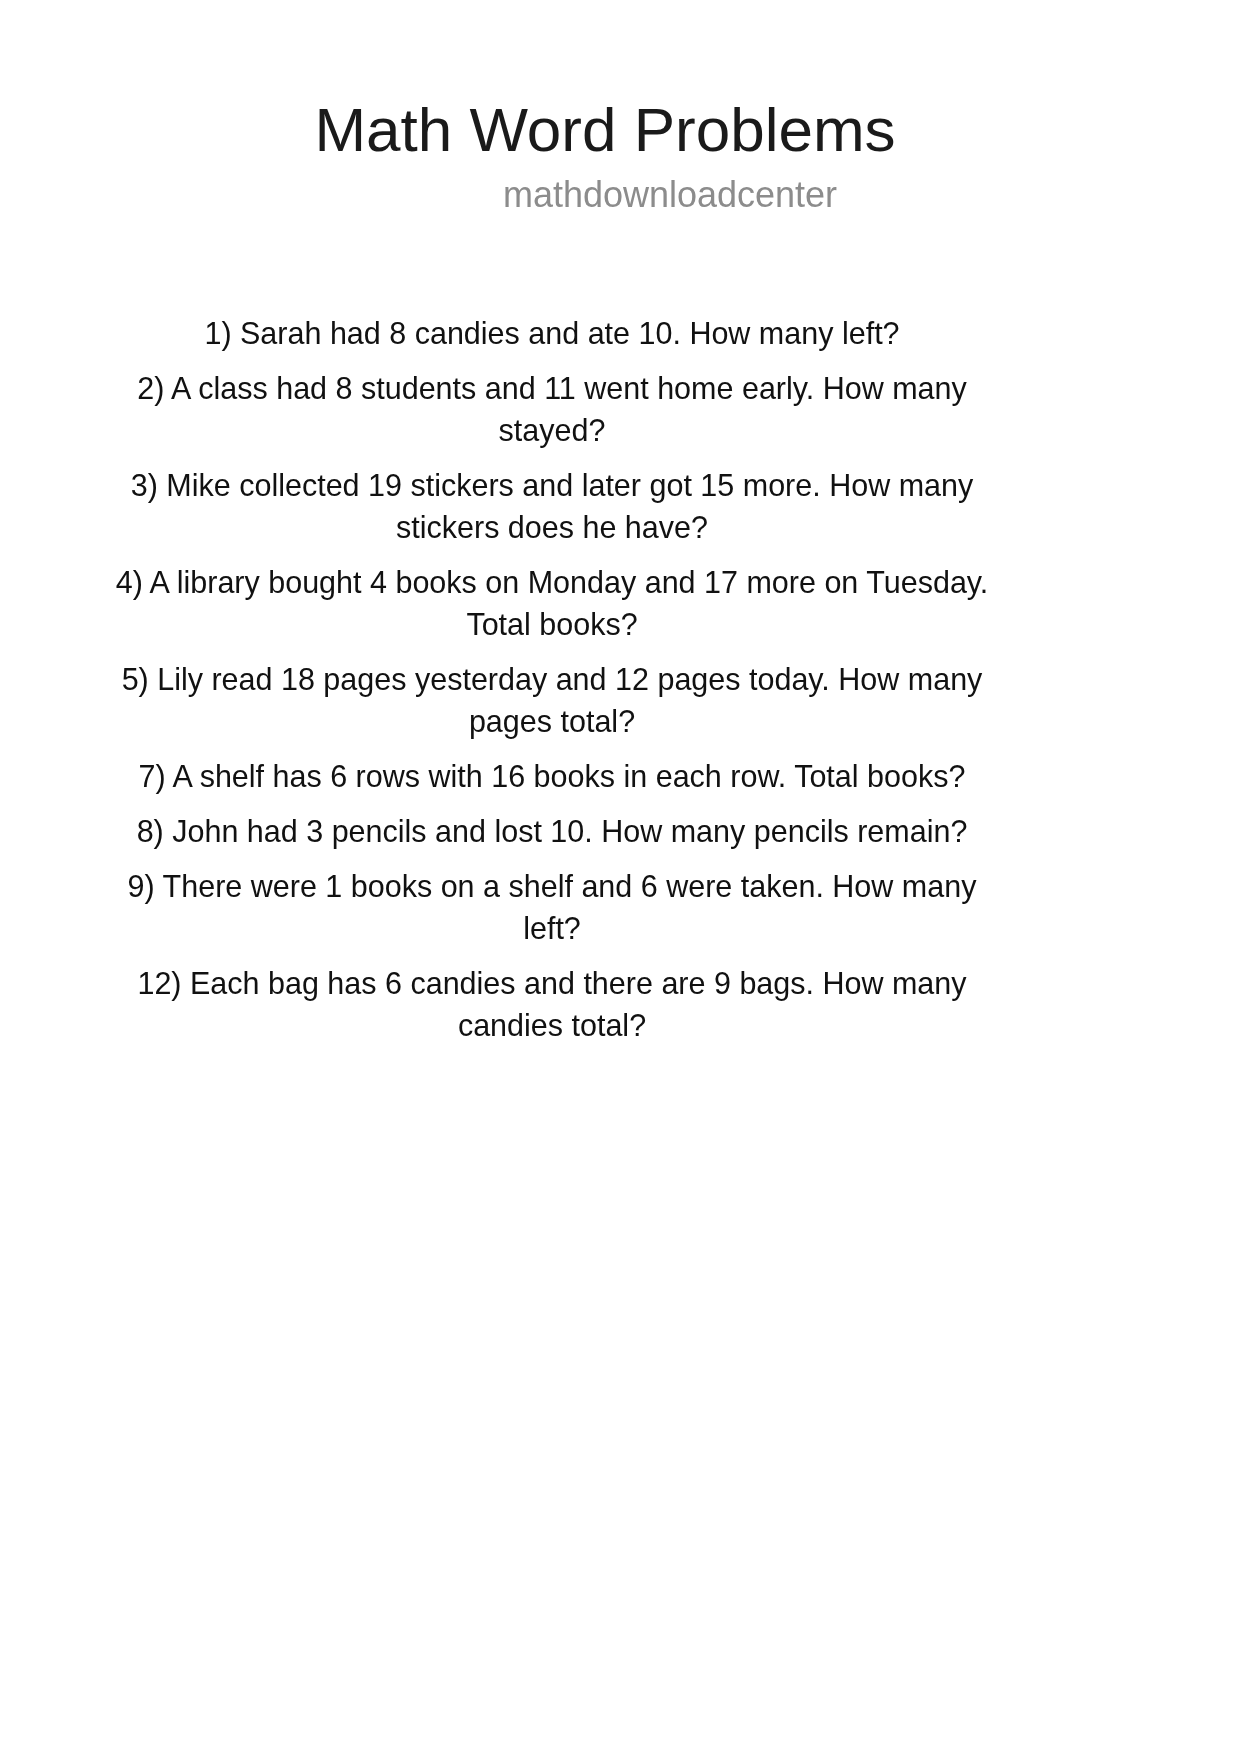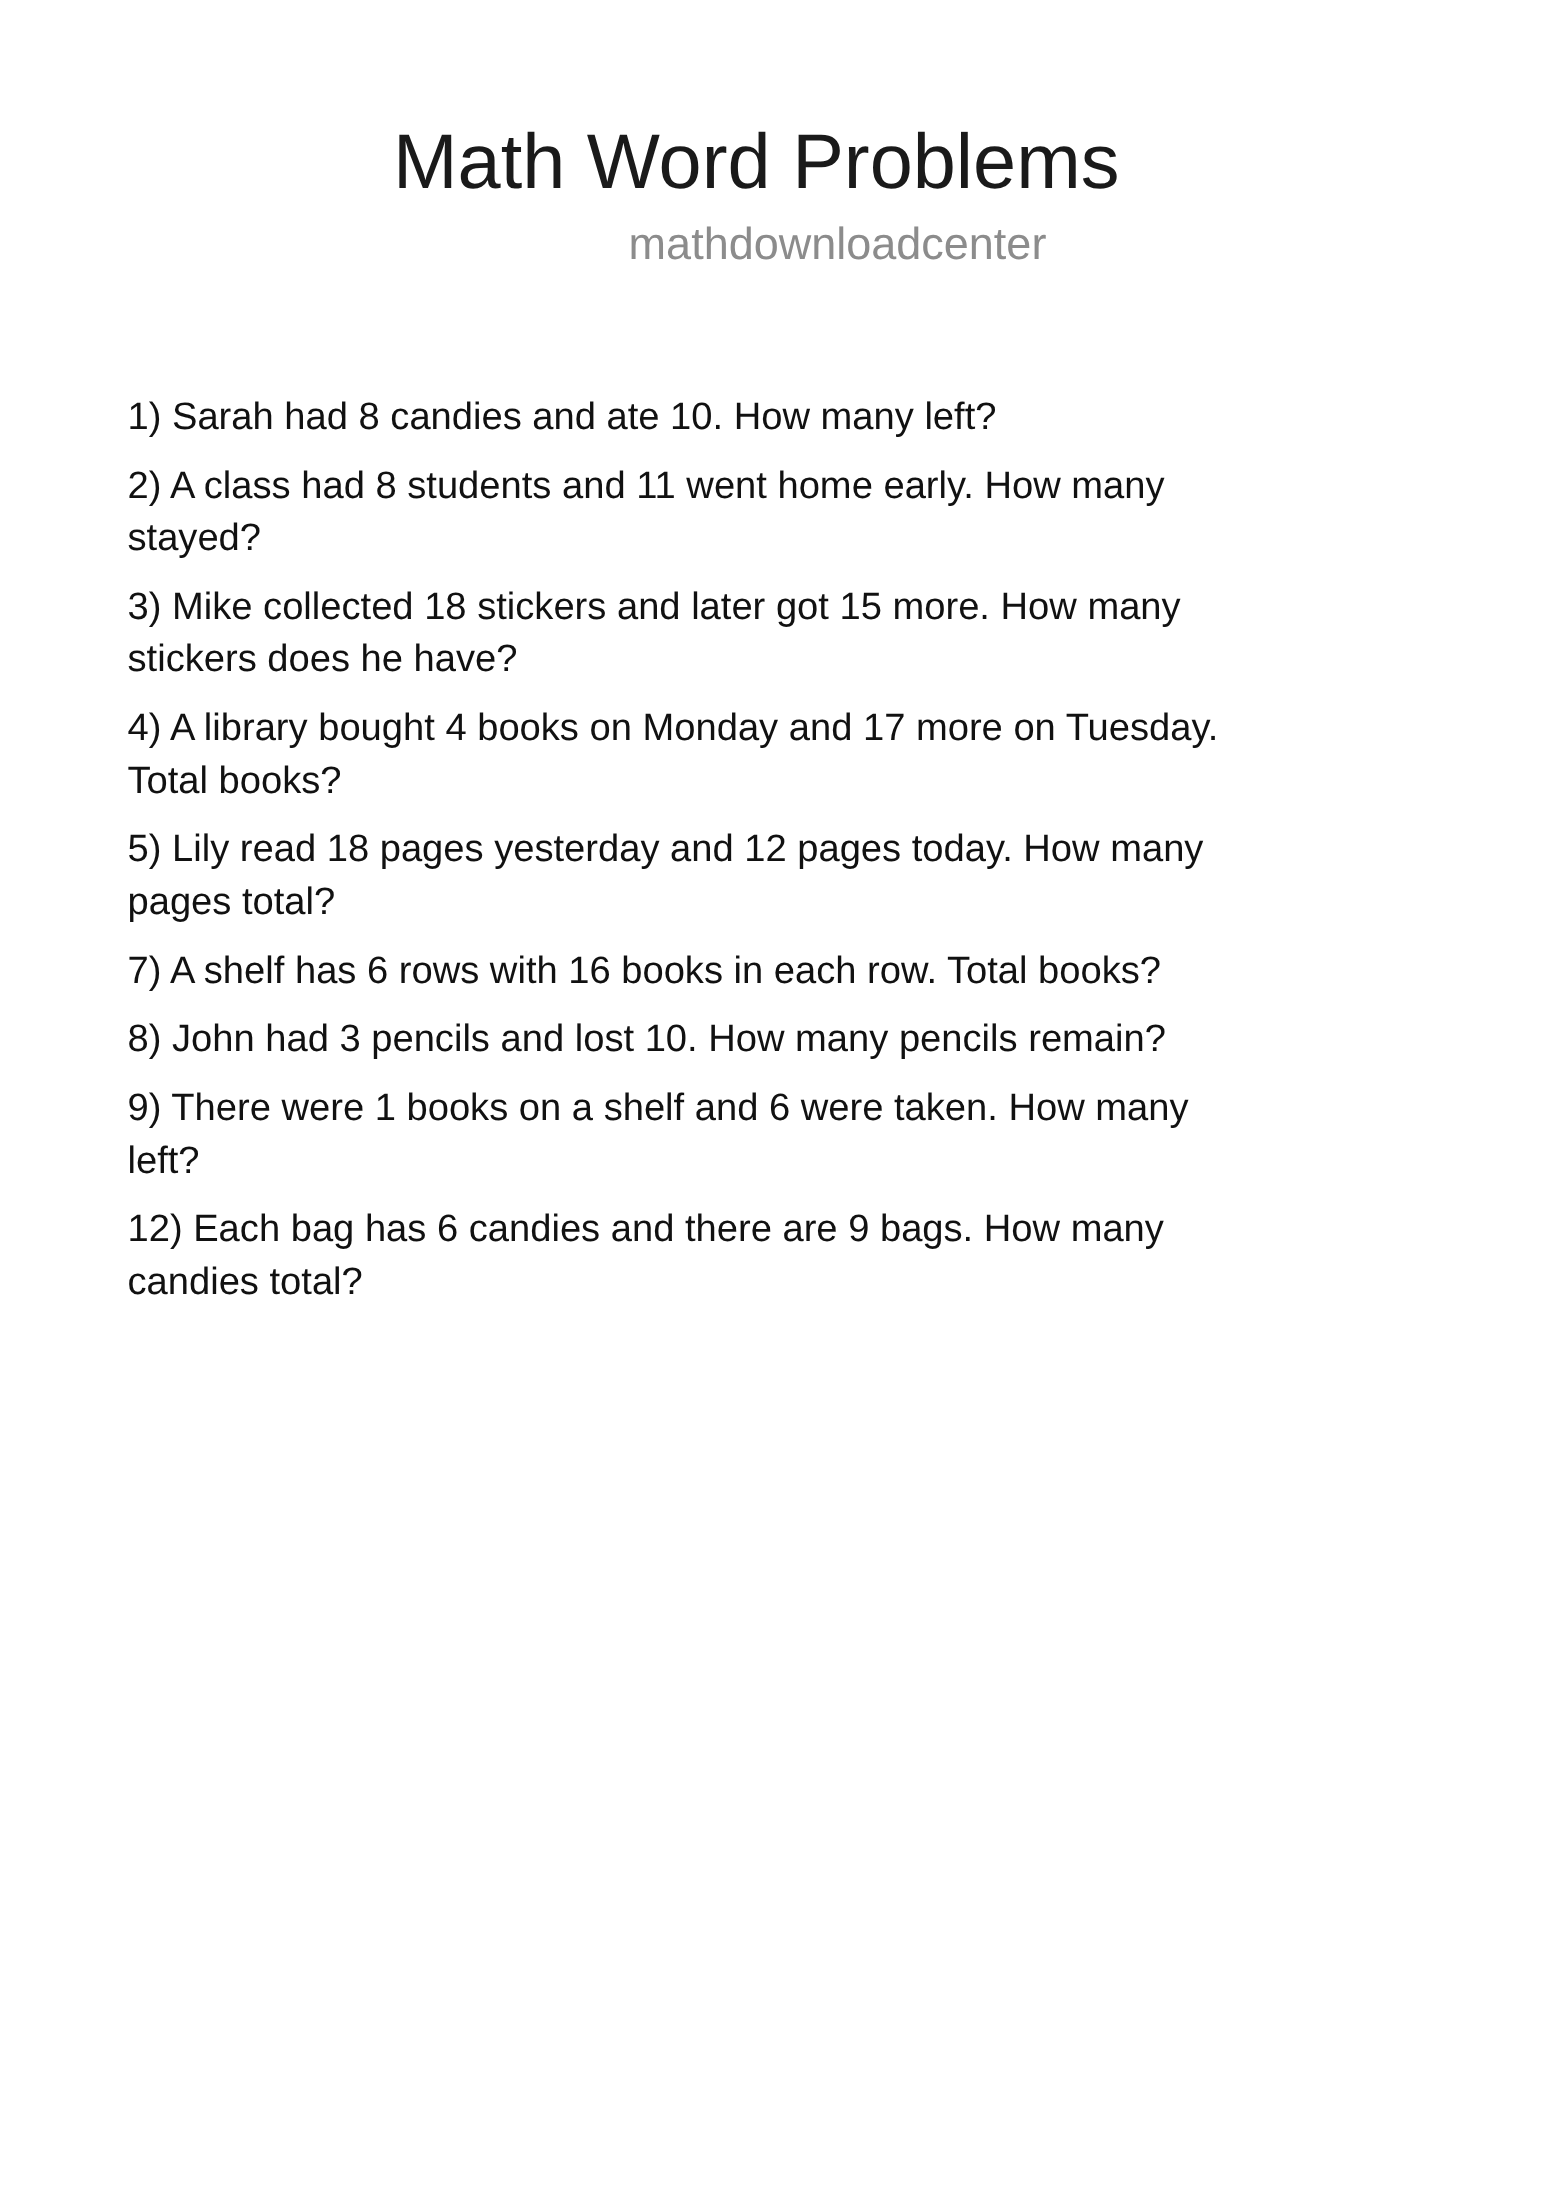--- a/index.html
+++ b/index.html
@@ -47,35 +47,36 @@
   }
   .problems {
     margin: 96px 0 0 102px;
     width: 900px;
   }
   .problem {
     font-size: 30.5px;
     line-height: 42px;
     color: var(--body-text);
     margin-bottom: 13px;
+    text-align: center;
   }
 </style>
 </head>
 <body>
 
 <div class="page">
   <header class="page-header">
     <h1 class="doc-title">Math Word Problems</h1>
     <div class="doc-subtitle">mathdownloadcenter</div>
   </header>
 
   <main class="problems">
     <p class="problem">1) Sarah had 8 candies and ate 10. How many left?</p>
     <p class="problem">2) A class had 8 students and 11 went home early. How many stayed?</p>
-    <p class="problem">3) Mike collected 18 stickers and later got 15 more. How many stickers does he have?</p>
+    <p class="problem">3) Mike collected 19 stickers and later got 15 more. How many stickers does he have?</p>
     <p class="problem">4) A library bought 4 books on Monday and 17 more on Tuesday. Total books?</p>
     <p class="problem">5) Lily read 18 pages yesterday and 12 pages today. How many pages total?</p>
     <p class="problem">7) A shelf has 6 rows with 16 books in each row. Total books?</p>
     <p class="problem">8) John had 3 pencils and lost 10. How many pencils remain?</p>
     <p class="problem">9) There were 1 books on a shelf and 6 were taken. How many left?</p>
     <p class="problem">12) Each bag has 6 candies and there are 9 bags. How many candies total?</p>
   </main>
 </div>
 
 </body></html>

